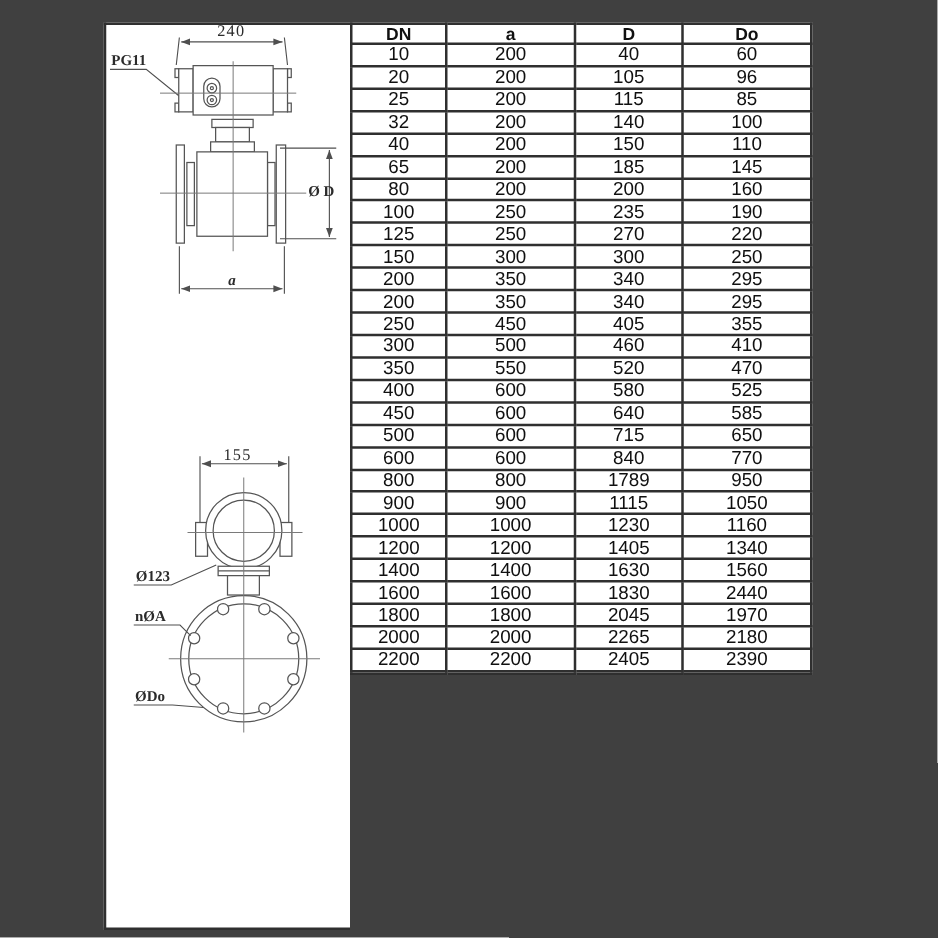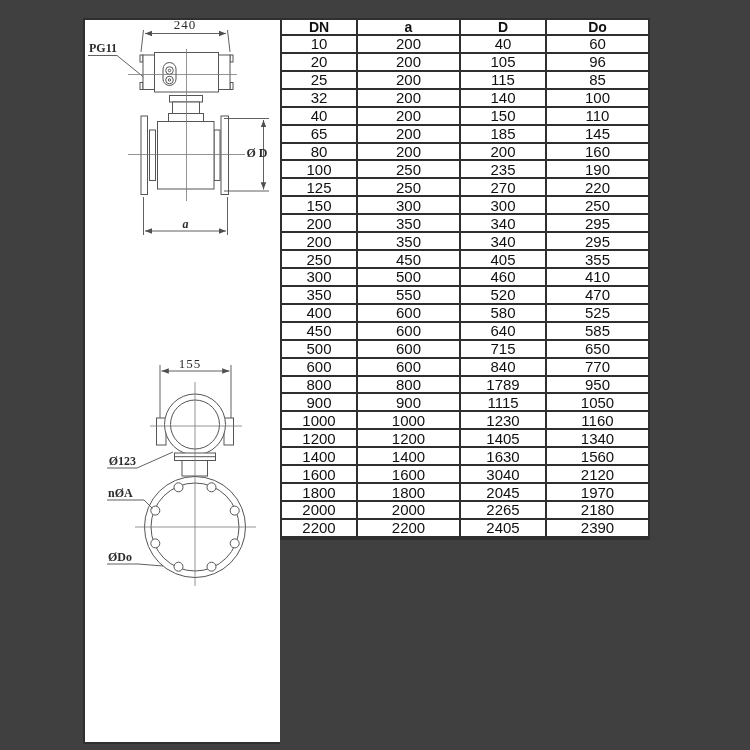--- a/index.html
+++ b/index.html
@@ -304,22 +304,22 @@
           </tr>
           <tr>
             <td>1400</td>
             <td>1400</td>
             <td>1630</td>
             <td>1560</td>
           </tr>
           <tr>
             <td>1600</td>
             <td>1600</td>
-            <td>3040</td>
-            <td>2120</td>
+            <td>1830</td>
+            <td>2440</td>
           </tr>
           <tr>
             <td>1800</td>
             <td>1800</td>
             <td>2045</td>
             <td>1970</td>
           </tr>
           <tr>
             <td>2000</td>
             <td>2000</td>

